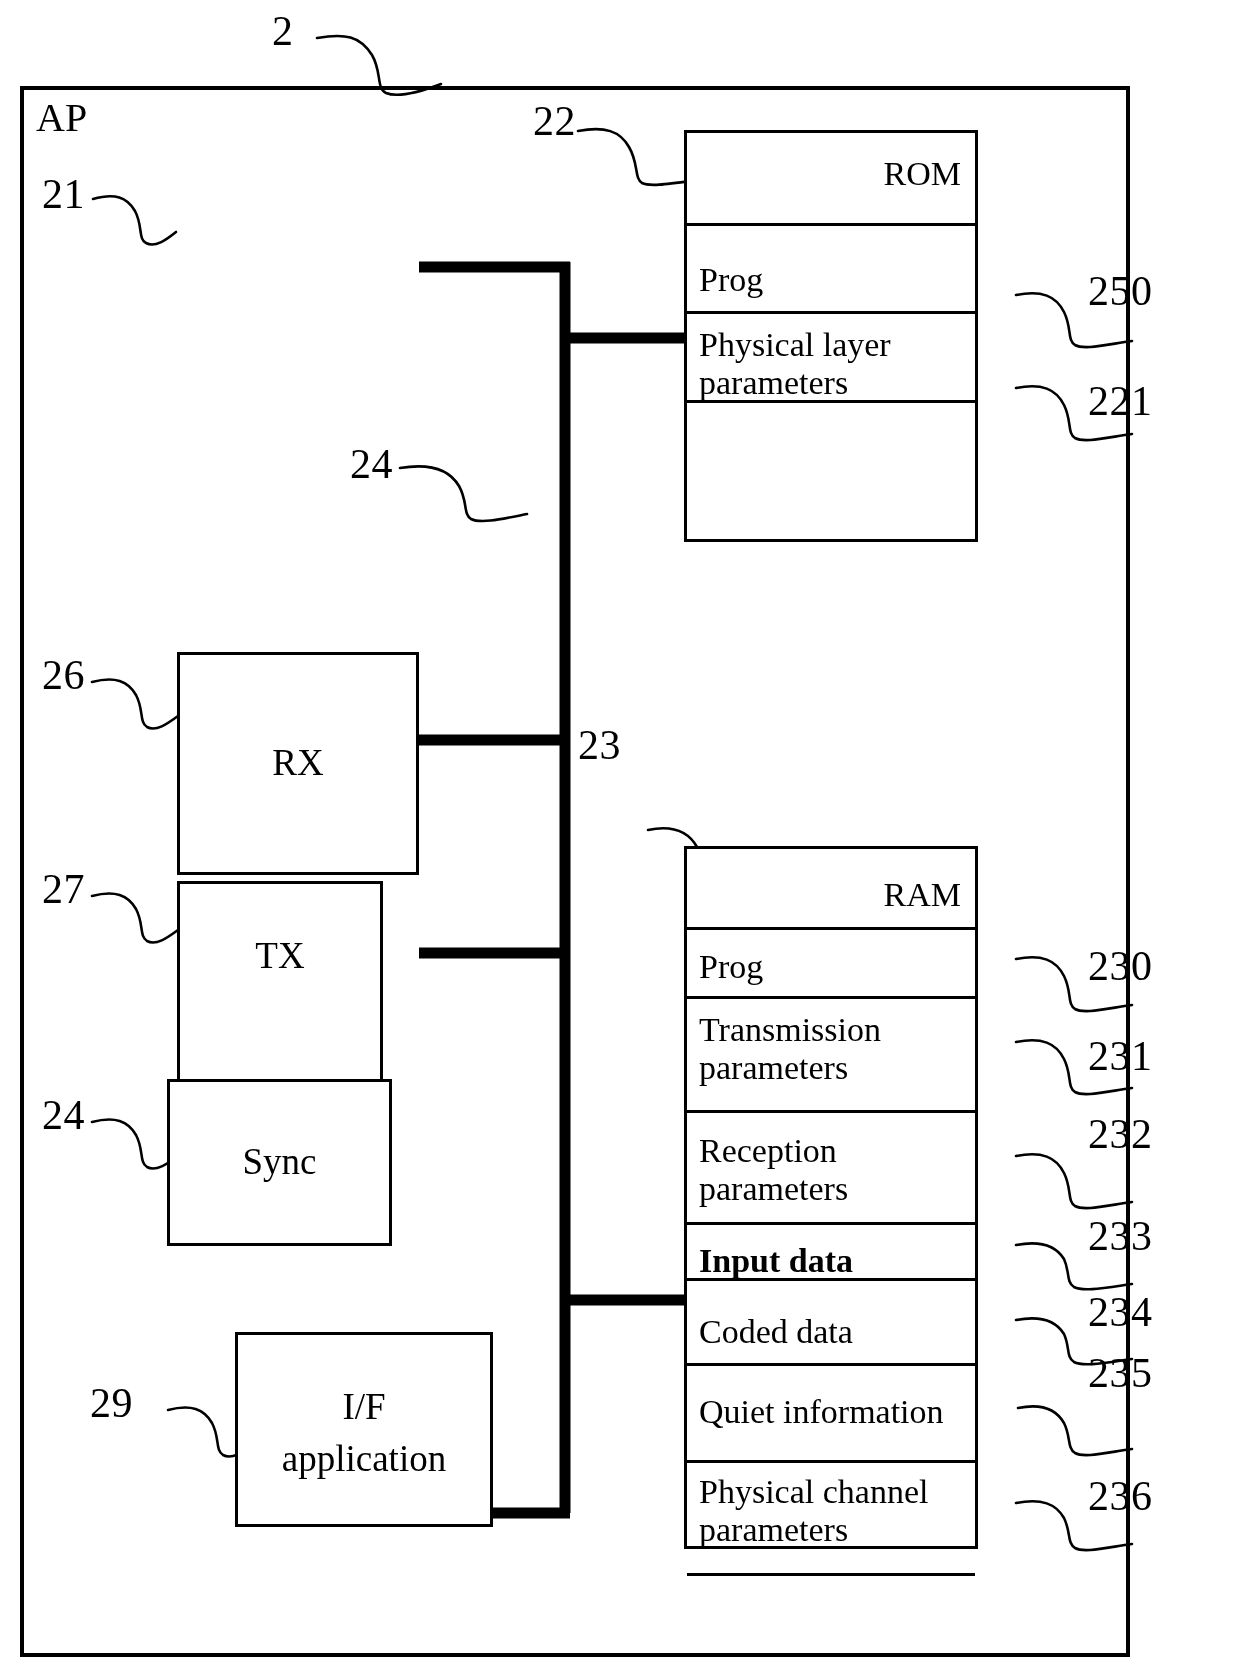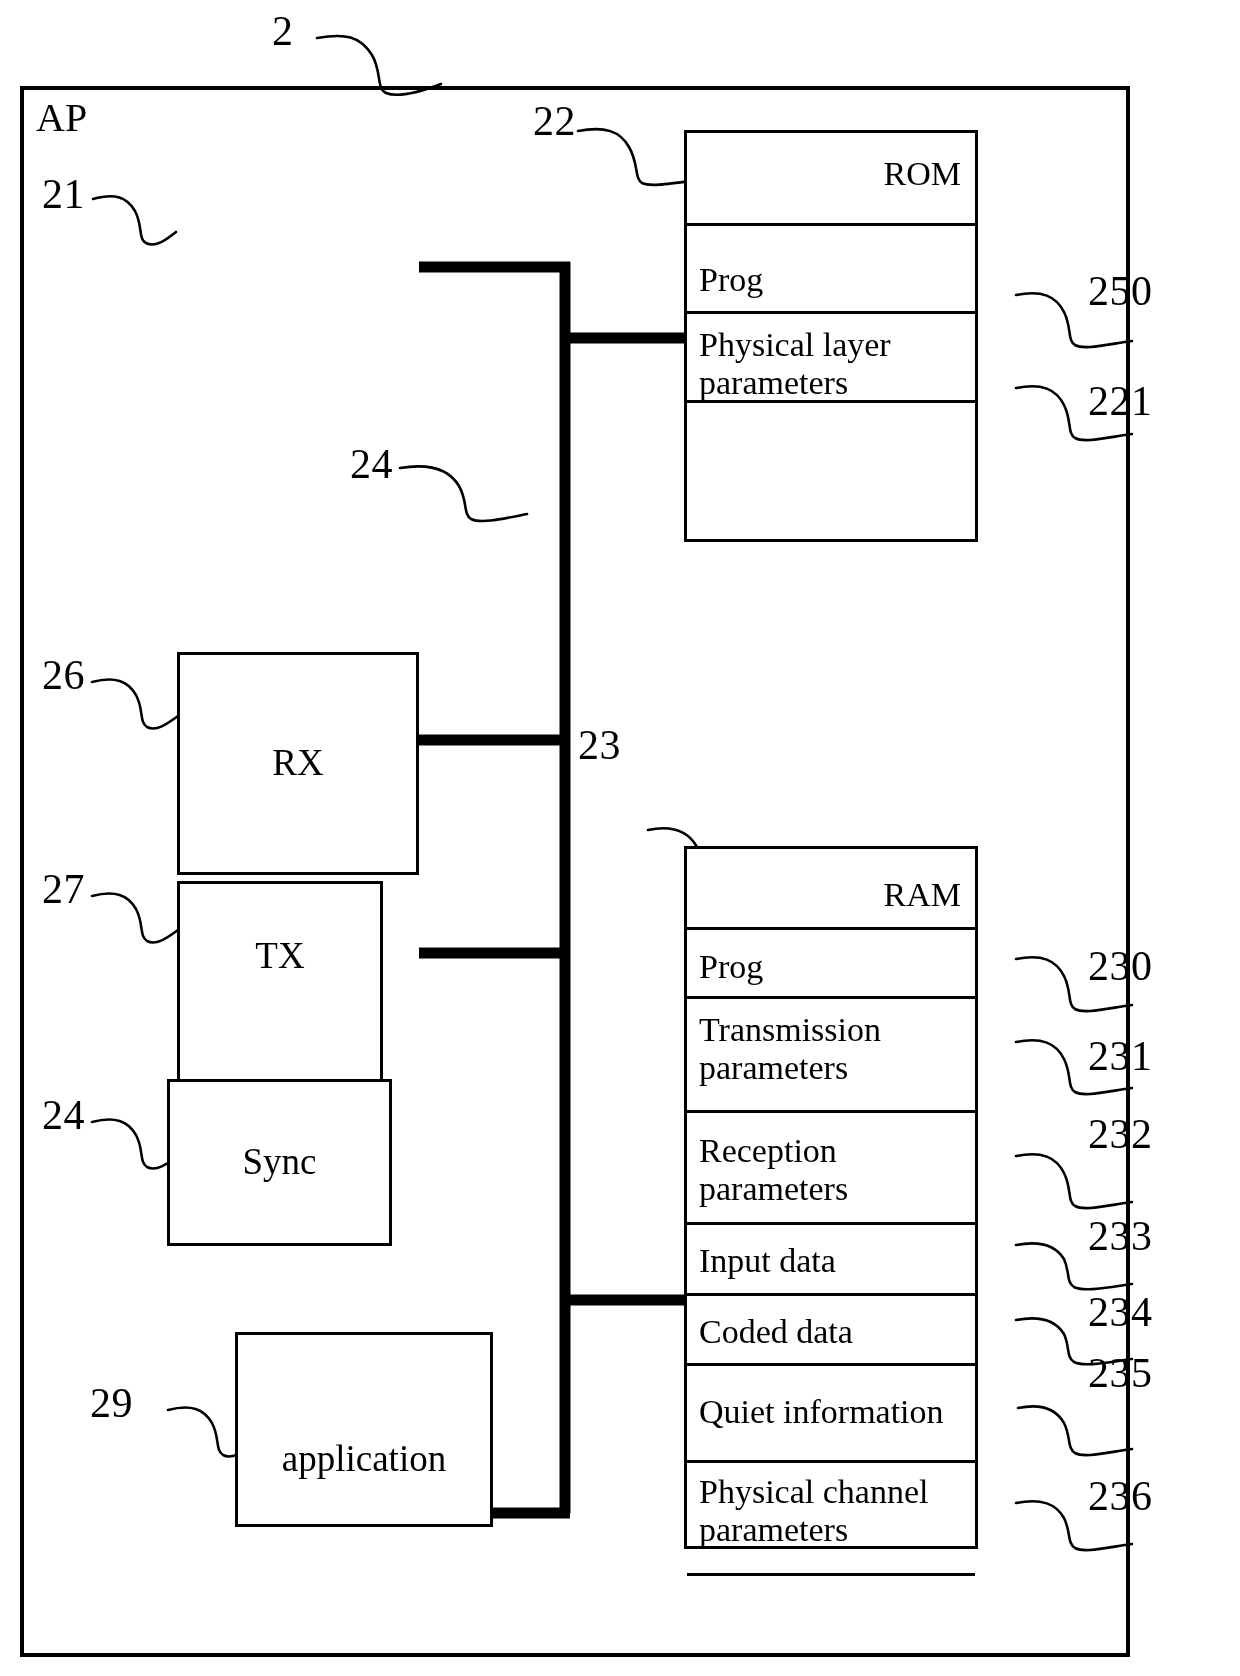--- a/index.html
+++ b/index.html
@@ -103,20 +103,21 @@
     <div class="boxlabel" style="top:52px;">TX</div>
   </div>
 
   <div class="box" style="left:167px;top:1079px;width:225px;height:167px;
               border:none;"></div>
   <div class="box" style="left:167px;top:1079px;width:225px;height:167px;">
     <div class="boxlabel" style="top:60px;">Sync</div>
   </div>
 
   <div class="box" style="left:235px;top:1332px;width:258px;height:195px;">
+    <div class="boxlabel" style="top:52px;">I/F</div>
     <div class="boxlabel" style="top:104px;">application</div>
   </div>
 
   <div class="memframe" style="left:684px;top:130px;width:294px;height:412px;">
 
     <div class="memrow" style="top:0px;height:93px;">
       <div class="txt right" style="top:22px;">ROM</div>
     </div>
 
     <div class="memrow" style="top:93px;height:88px;">
@@ -143,21 +144,21 @@
     </div>
 
     <div class="memrow" style="top:150px;height:114px;">
       <div class="txt" style="top:12px;">Transmission parameters</div>
     </div>
 
     <div class="memrow" style="top:264px;height:112px;">
       <div class="txt" style="top:19px;">Reception parameters</div>
     </div>
 
-    <div class="memrow" style="top:376px;height:71px;">
+    <div class="memrow" style="top:376px;height:56px;font-weight:bold;">
       <div class="txt" style="top:17px;">Input data</div>
     </div>
 
     <div class="memrow" style="top:447px;height:70px;">
       <div class="txt" style="top:17px;">Coded data</div>
     </div>
 
     <div class="memrow" style="top:517px;height:97px;">
       <div class="txt" style="top:27px;">Quiet information</div>
     </div>

